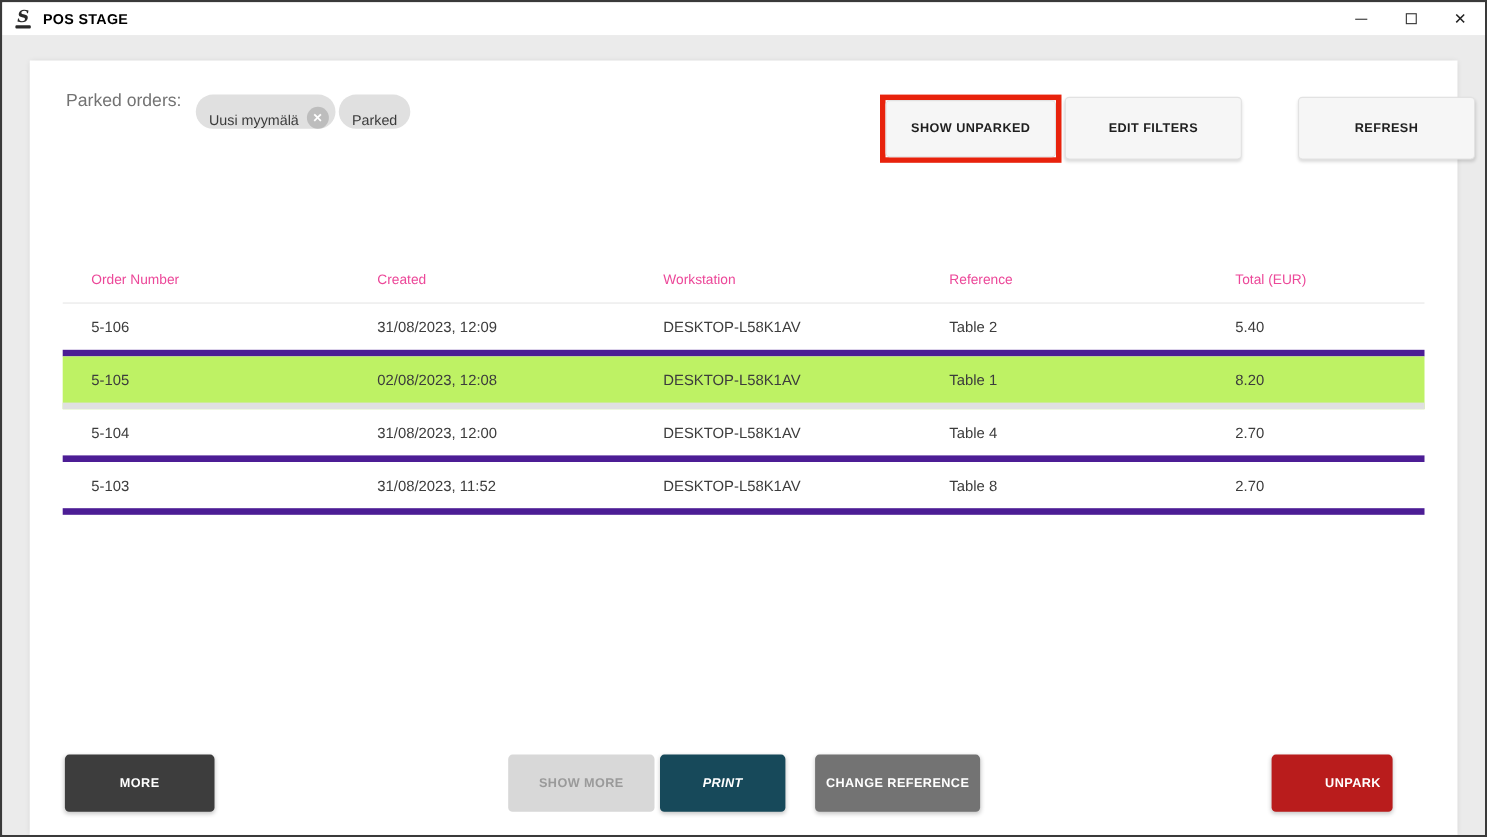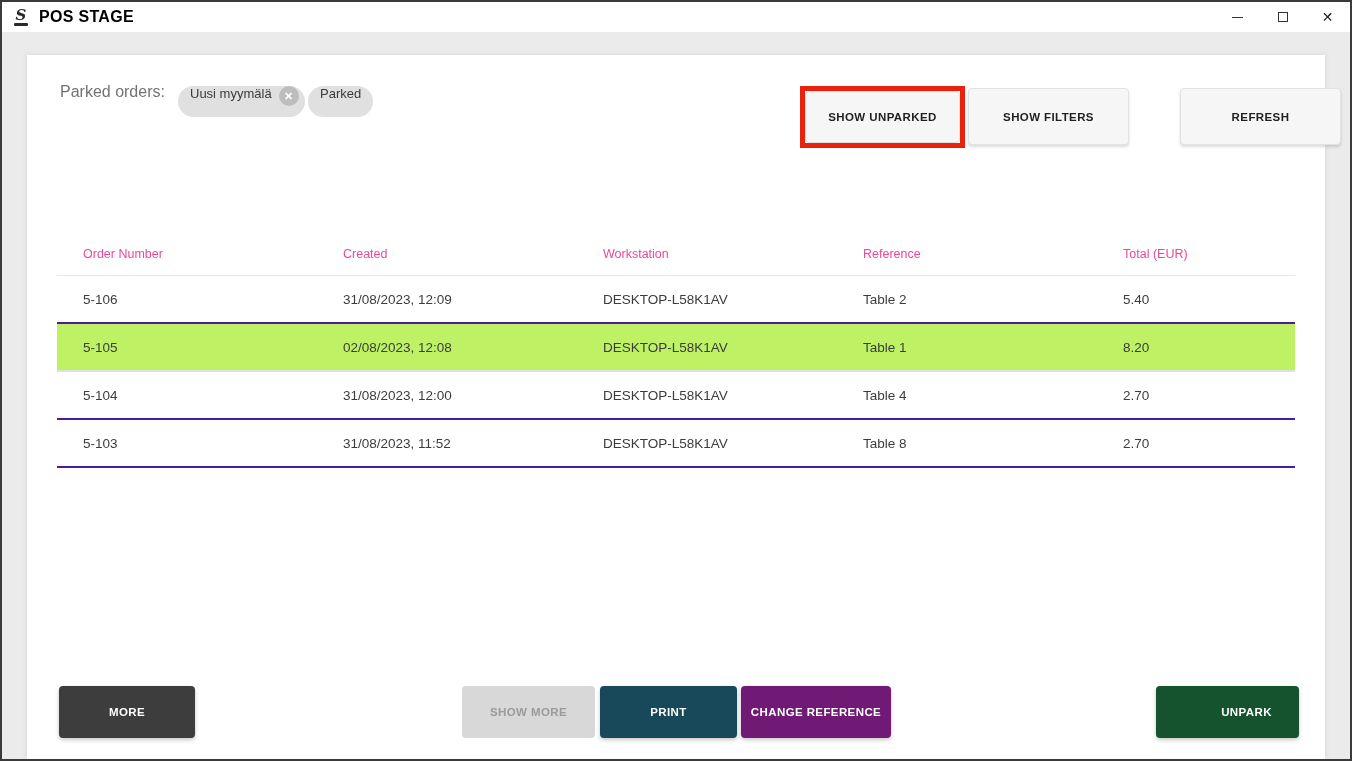--- a/index.html
+++ b/index.html
@@ -23,21 +23,21 @@
     width: 20px; height: 20px; margin-left: 9px;
     display: flex; flex-direction: column; align-items: center; justify-content: center;
     color: #2a2a2a;
   }
   .app-icon .s-glyph {
     font-family: "DejaVu Serif", serif;
     font-style: italic; font-weight: 700; font-size: 15px; line-height: 13px;
   }
   .app-icon .s-base { width: 14px; height: 3px; background: #2a2a2a; border-radius: 1px; margin-top: 1px; }
   .window-title {
-    margin-left: 8px; font-size: 16px; font-weight: 600; color: #000;
+    margin-left: 8px; font-size: 13px; font-weight: 600; color: #000;
     letter-spacing: 0.3px;
   }
   .win-controls { margin-left: auto; display: flex; height: 100%; }
   .win-btn {
     width: 45px; height: 100%;
     display: flex; align-items: center; justify-content: center;
     cursor: default;
   }
   .glyph-min { width: 11px; height: 1px; background: #333; }
   .glyph-max { width: 10px; height: 10px; border: 1px solid #333; }
@@ -53,21 +53,21 @@
 
   .page-title {
     position: absolute; left: 33px; top: 28px;
     font-size: 16px; color: #737373;
   }
 
   
   .chip {
     position: absolute; top: 31px; height: 31px;
     background: #e0e0e0; border-radius: 16px;
-    display: flex; align-items: flex-start;
+    display: flex; align-items: flex-end;
     font-size: 13px; color: #3a3a3a;
     padding: 0 12px;
   }
   .chip-store { left: 151px; padding-right: 6px; }
   .chip-parked { left: 281px; }
   .chip-remove {
     width: 20px; height: 20px; margin-left: 7px;
     background: #bdbdbd; border-radius: 50%;
     display: flex; align-items: center; justify-content: center;
     color: #ffffff; font-size: 11px; font-weight: 700; cursor: pointer;
@@ -98,42 +98,42 @@
     align-items: center;
   }
   .t-row > div { padding-left: 26px; }
   .t-header {
     height: 43px;
     border-bottom: 1px solid #e6e6e6;
     font-size: 12.5px; color: #ec4899;
   }
   .t-data {
     height: 48px;
-    border-bottom: 2px solid #4c1d95;
+    border-bottom: 6px solid #4c1d95;
     font-size: 13.5px; color: #3c3c3c;
     cursor: pointer;
   }
   .t-data.selected { background: #bef264; border-bottom-color: #e0e0e0; }
 
   
   .action-btn {
     position: absolute; top: 631px; height: 52px;
     border: none; border-radius: 4px;
     display: flex; align-items: center; justify-content: center;
     font-family: "Liberation Sans", sans-serif;
     font-size: 11.5px; font-weight: 700; letter-spacing: 0.4px;
     color: #ffffff; cursor: pointer;
     box-shadow: 0 2px 4px rgba(0,0,0,0.22);
   }
   .btn-close  { left: 32px;  width: 136px; background: #3d3d3d; }
   .btn-more   { left: 435px; width: 133px; background: #d8d8d8; color: #9a9a9a;
                 box-shadow: none; cursor: default; }
-  .btn-print  { left: 573px; width: 137px; background: #17495a; }
-  .btn-changeref { left: 714px; width: 150px; background: #701a75; }
-  .btn-unpark { left: 1129px; width: 143px; background: #14532d; padding-left: 38px; }
+  .btn-print  { left: 573px; width: 114px; background: #17495a; font-style: italic; }
+  .btn-changeref { left: 714px; width: 150px; background: #737373; }
+  .btn-unpark { left: 1129px; width: 110px; background: #b91c1c; padding-left: 38px; }
 </style>
 </head>
 <body>
 
 <div class="window">
 
   <div class="titlebar">
     <span class="app-icon">
       <span class="s-glyph">S</span>
       <span class="s-base"></span>
@@ -161,21 +161,21 @@
         <span>Uusi myymälä</span>
         <span class="chip-remove">✕</span>
       </div>
       <div class="chip chip-parked">
         <span>Parked</span>
       </div>
 
       <div class="highlight-box">
         <div class="top-btn btn-show-unparked">SHOW UNPARKED</div>
       </div>
-      <div class="top-btn btn-edit-filters">SHOW FILTERS</div>
+      <div class="top-btn btn-edit-filters">EDIT FILTERS</div>
       <div class="top-btn btn-refresh">REFRESH</div>
 
       <div class="orders-table">
         <div class="t-row t-header">
           <div>Order Number</div>
           <div>Created</div>
           <div>Workstation</div>
           <div>Reference</div>
           <div>Total (EUR)</div>
         </div>

